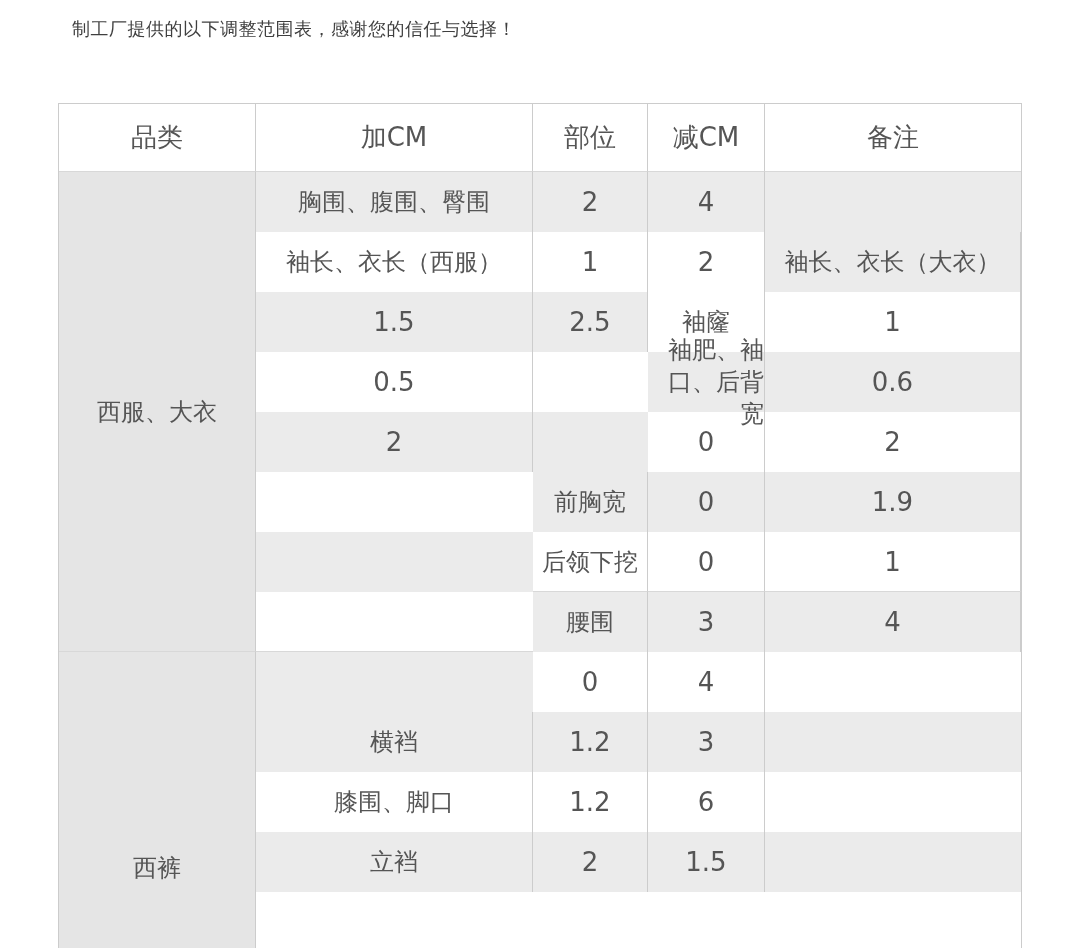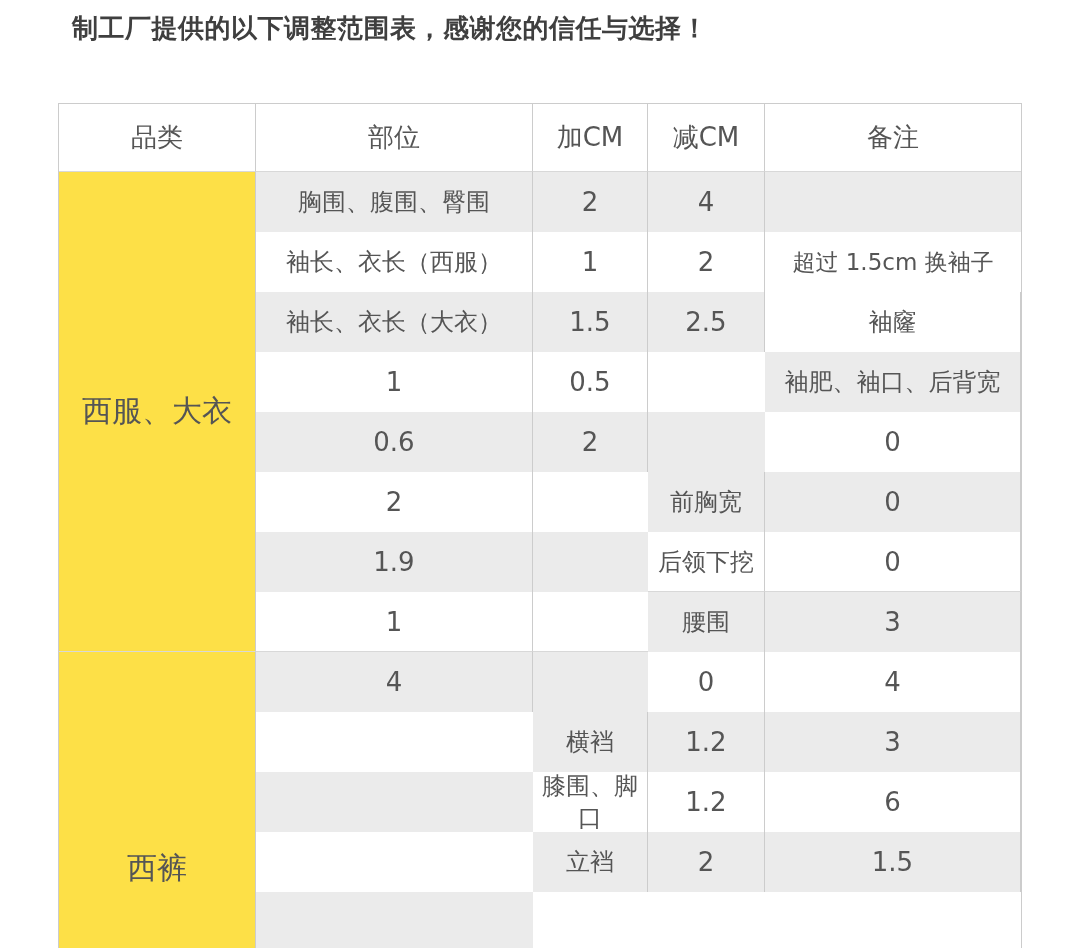--- a/index.html
+++ b/index.html
@@ -1,24 +1,23 @@
 <!DOCTYPE html>
 <html><head>
 <meta charset="utf-8">
 <style>
   html, body { margin:0; padding:0; overflow:hidden; }
   body {
     width:1080px; height:948px; position:relative; background:#ffffff;
     font-family:"DejaVu Sans","Liberation Sans",sans-serif;
   }
   .page-title {
-    position:absolute; left:72px; top:12px;
-    font-size:26px; line-height:1.25; color:#3f3f3f; letter-spacing:0.5px;
+    position:absolute; left:72px; top:18px;
+    font-size:18px; line-height:1.25; color:#3f3f3f; letter-spacing:0.5px;
     white-space:nowrap;
-    font-weight:bold;
   }
   .tbl {
     position:absolute; left:58px; top:103px; width:964px;
     box-sizing:border-box;
     display:grid;
     grid-template-columns:197px 277px 115px 117px 1fr;
     grid-template-rows:68px repeat(13,60px) 132px;
     border-top:1px solid #cccccc;
     border-left:1px solid #cccccc;
     border-right:1px solid #cccccc;
@@ -32,52 +31,51 @@
     font-size:24px;
   }
   .c.lastcol { border-right:none; }
   .hdr { font-size:26px; border-bottom:1px solid #d8d8d8; background:#ffffff; }
   .g { background:#ebebeb;text-align:right; }
   .num { font-size:26px; }
   .part { font-size:24px; }
   .remark { font-size:23px; }
   .remark.small { font-size:18px; line-height:27px; white-space:pre-line; }
   .cat {
-    grid-column:1; background:#fde047; font-size:30px;
+    grid-column:1; background:#e5e5e5; font-size:24px;
     border-right:1px solid #cccccc;
   }
   .cat-1 { grid-row:2 / 10; border-bottom:1px solid #d8d8d8; }
   .cat-2 { grid-row:10 / 16; }
   .sec-end { border-bottom:1px solid #d8d8d8; }
 </style>
 </head>
 <body>
 
 <div class="page-title">制工厂提供的以下调整范围表，感谢您的信任与选择！</div>
 
 <div class="tbl">
 
   <div class="c hdr">品类</div>
+  <div class="c hdr">加CM</div>
   <div class="c hdr">部位</div>
-  <div class="c hdr">加CM</div>
   <div class="c hdr">减CM</div>
   <div class="c hdr lastcol">备注</div>
 
   <div class="c cat cat-1">西服、大衣</div>
   <div class="c cat cat-2">西裤</div>
 
   <div class="c part g">胸围、腹围、臀围</div>
   <div class="c num g">2</div>
   <div class="c num g">4</div>
   <div class="c remark g lastcol"></div>
 
   <div class="c part">袖长、衣长（西服）</div>
   <div class="c num">1</div>
   <div class="c num">2</div>
-  <div class="c remark lastcol">超过 1.5cm 换袖子</div>
 
   <div class="c part g">袖长、衣长（大衣）</div>
   <div class="c num g">1.5</div>
   <div class="c num g">2.5</div>
 
   <div class="c part">袖窿</div>
   <div class="c num">1</div>
   <div class="c num">0.5</div>
   <div class="c remark lastcol"></div>
 

